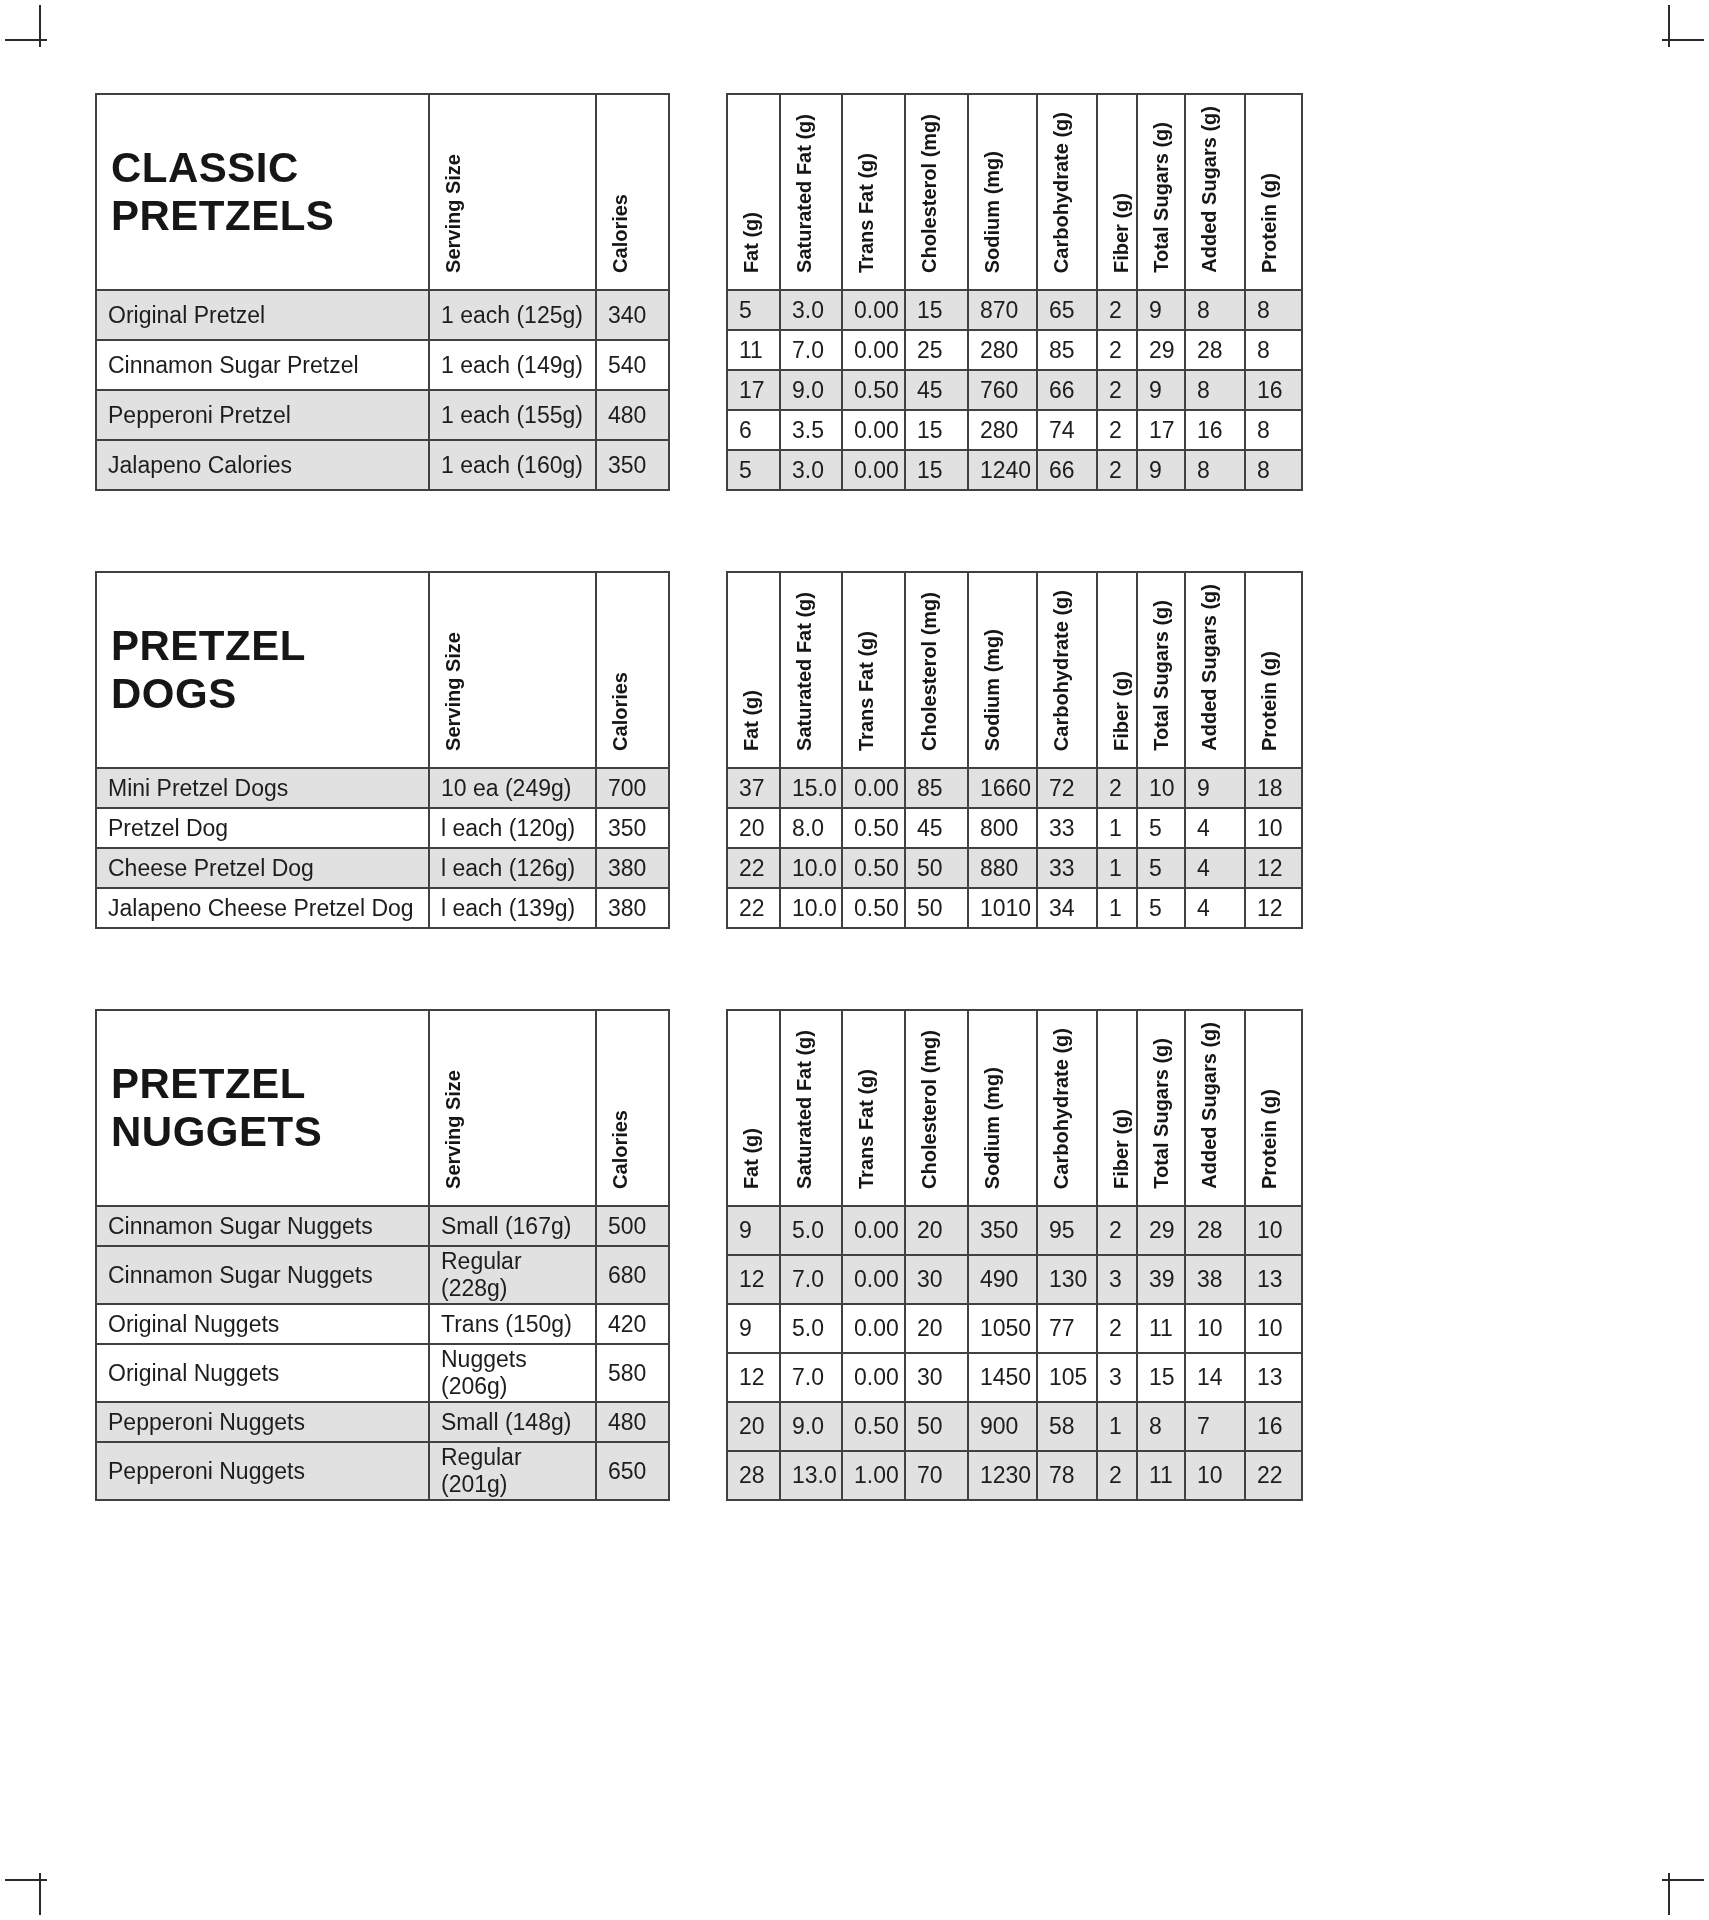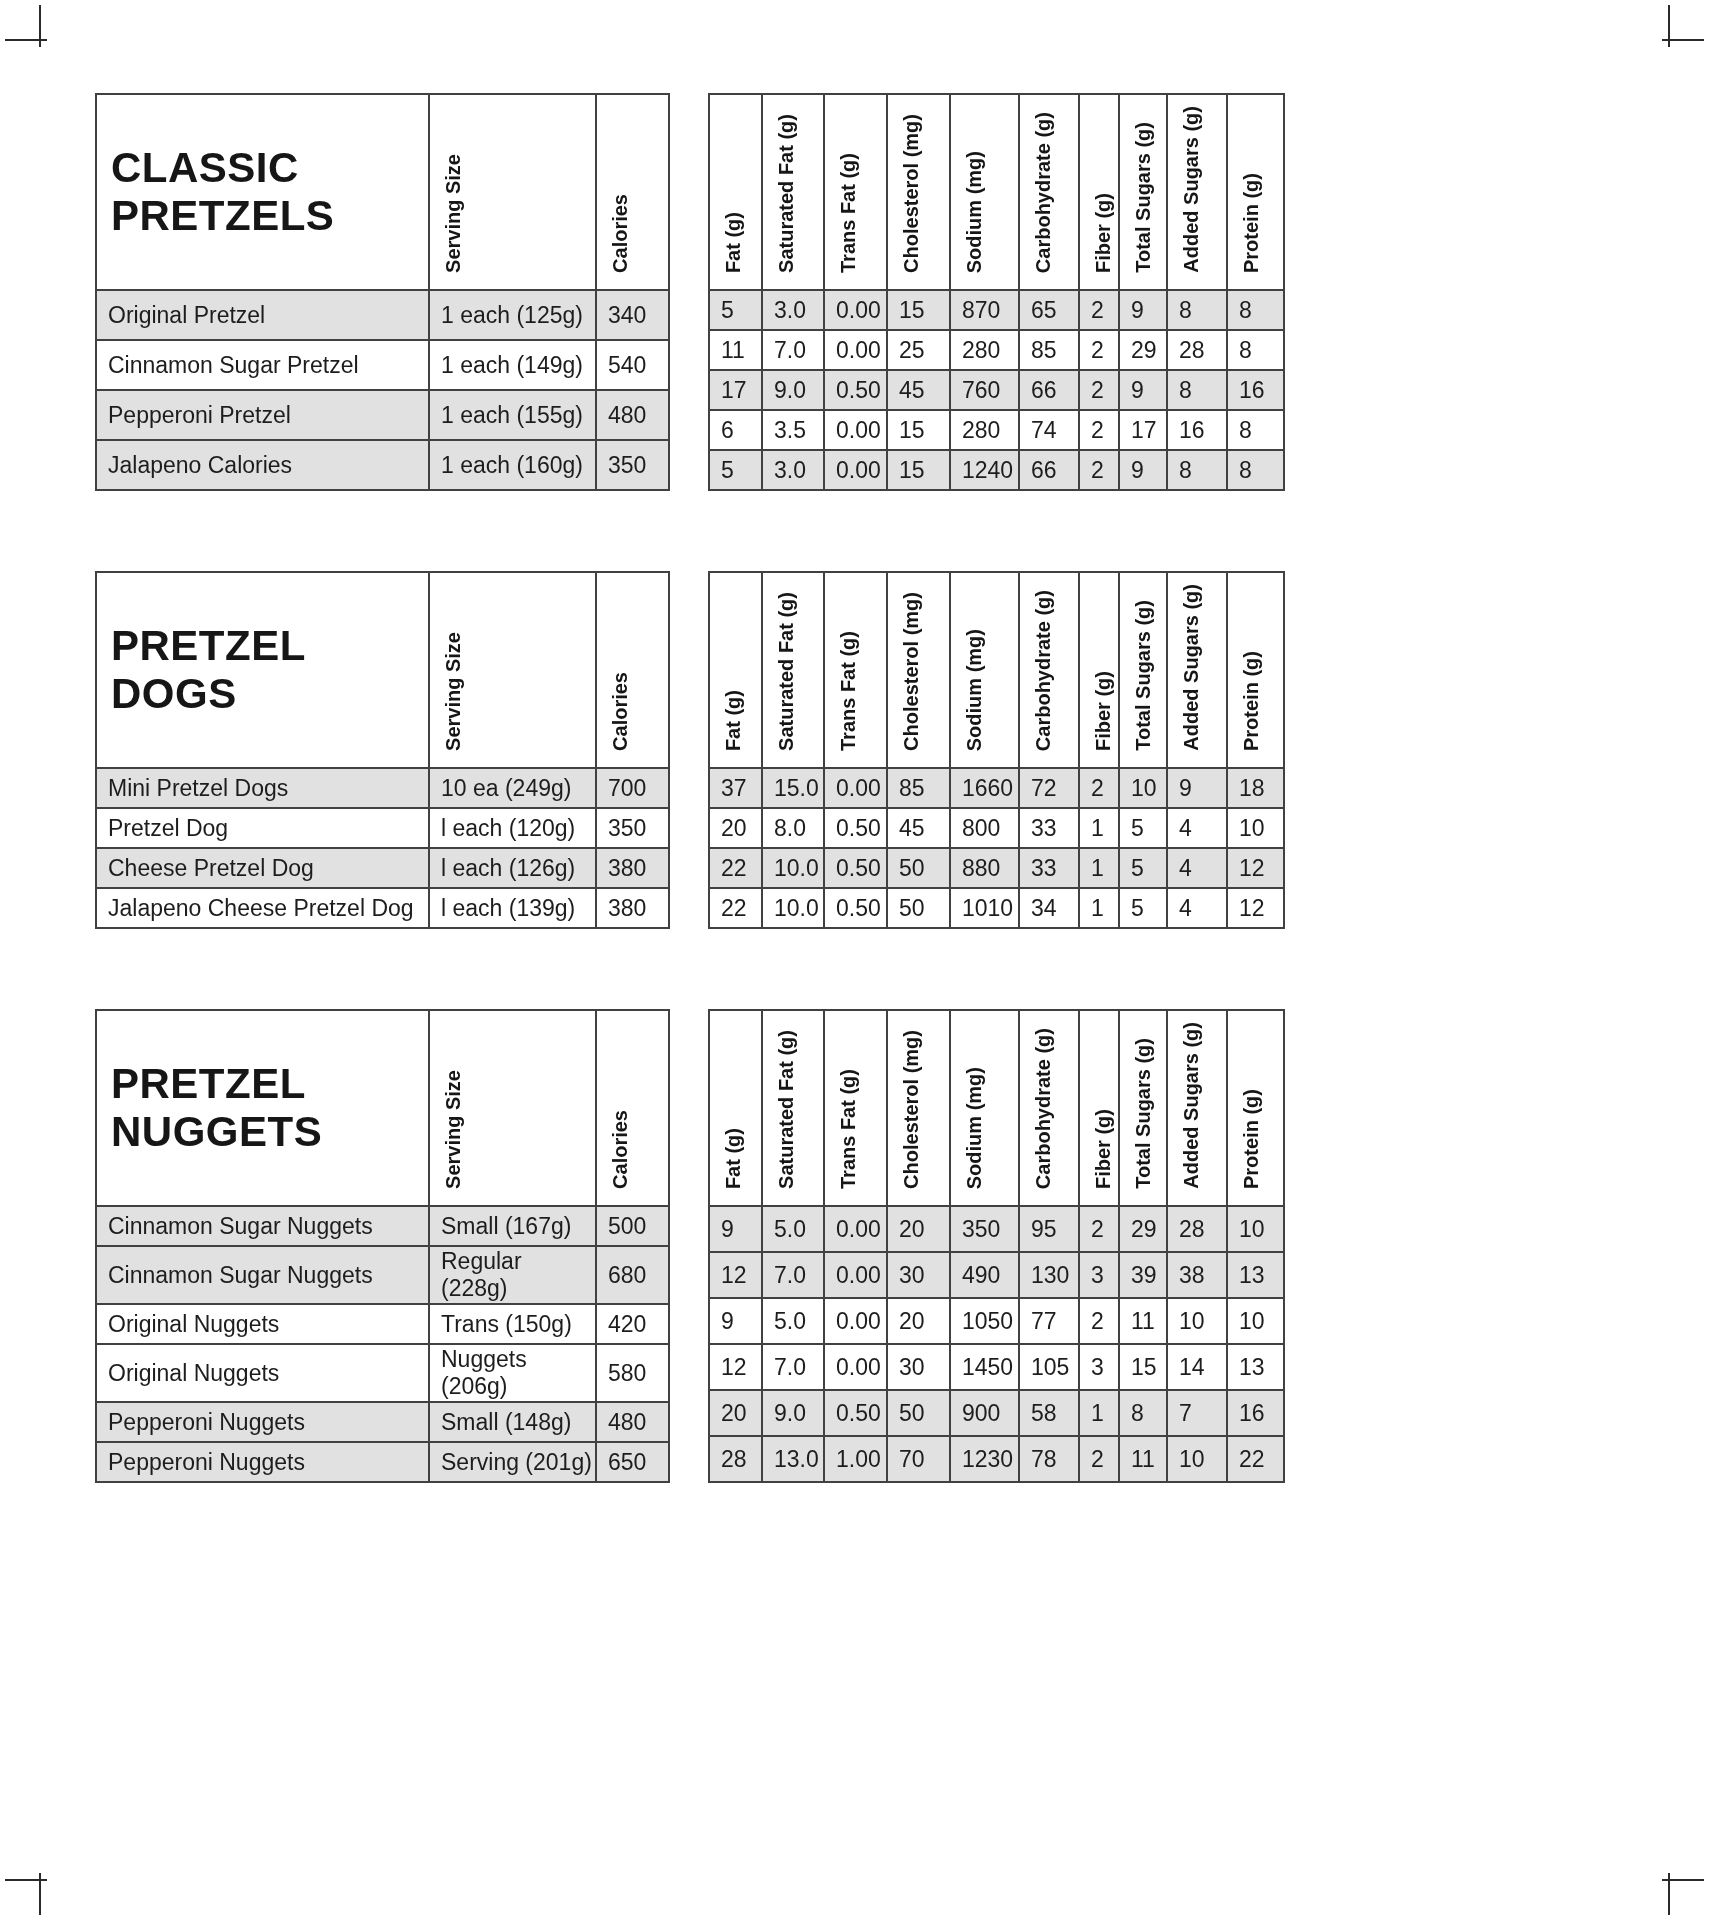--- a/index.html
+++ b/index.html
@@ -20,21 +20,21 @@
   .crop.v { width: 2px; height: 42px; }
   .crop.h { width: 42px; height: 2px; }
 
   .content {
     position: absolute;
     left: 95px;
     top: 93px;
   }
   .section {
     display: flex;
-    gap: 38px;
+    gap: 56px;
     margin-bottom: 80px;
   }
   table {
     border-collapse: collapse;
     table-layout: fixed;
   }
   .info-table  { width: 573px; }
   .nutri-table { width: 575px; }
   th, td {
     border: 2px solid #414141;
@@ -384,21 +384,21 @@
               <td>Nuggets (206g)</td>
               <td>580</td>
             </tr>
             <tr class="shaded">
               <td>Pepperoni Nuggets</td>
               <td>Small (148g)</td>
               <td>480</td>
             </tr>
             <tr class="shaded">
               <td>Pepperoni Nuggets</td>
-              <td>Serving (201g)</td>
+              <td>Regular (201g)</td>
               <td>650</td>
             </tr>
           </tbody>
       </table>
 
       <table class="nutri-table">
         <colgroup>
             <col style="width:53px">
             <col style="width:62px">
             <col style="width:63px">

